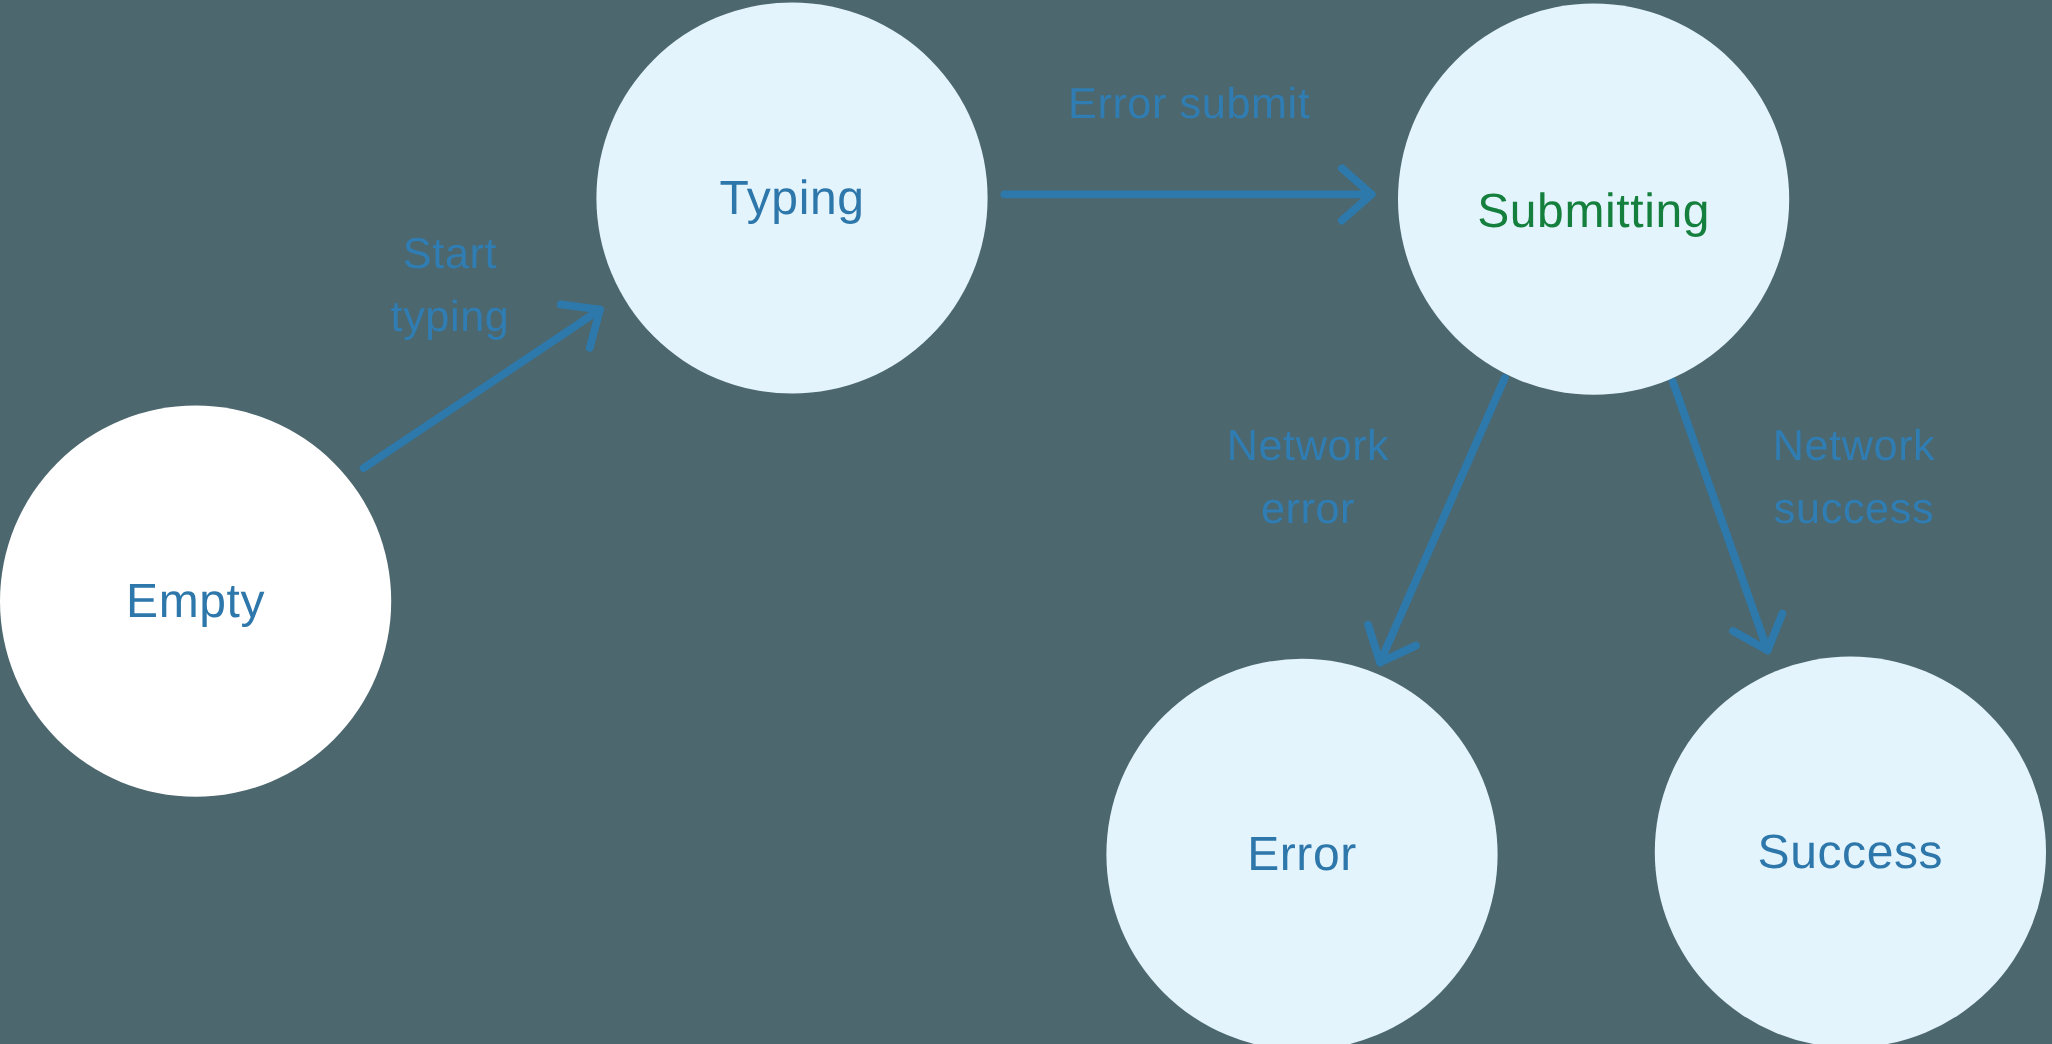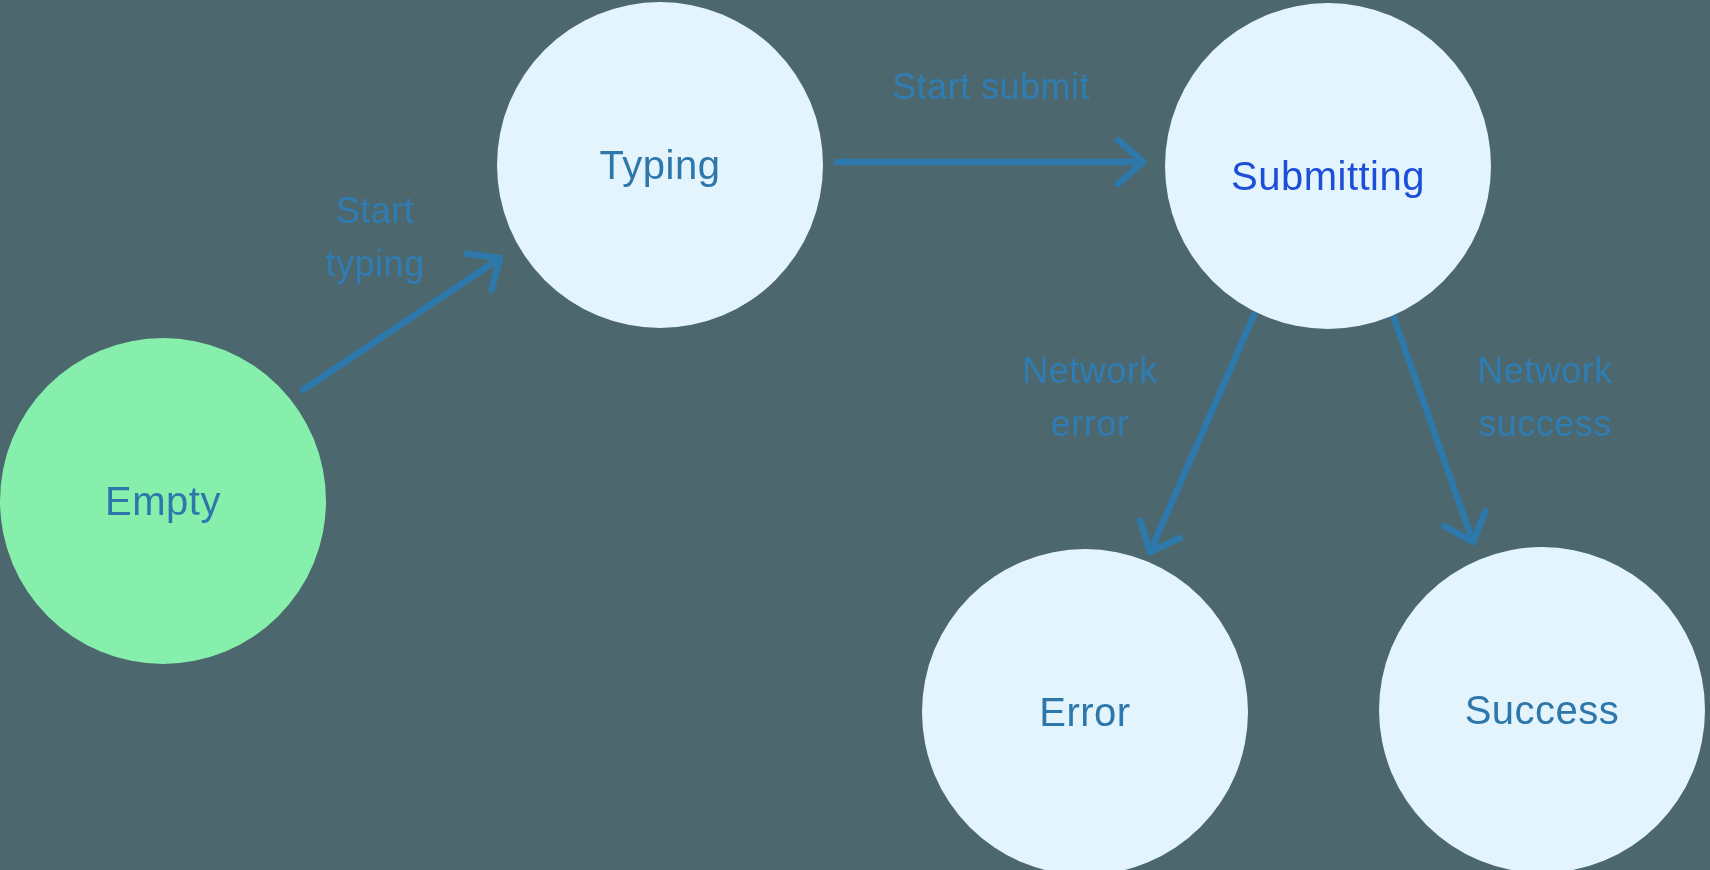--- a/index.html
+++ b/index.html
@@ -51,42 +51,42 @@
       <line x1="1118.1904109383504" y1="183.7596941750586" x2="1143" y2="162" stroke="#2E79AC" stroke-width="6.5" stroke-linecap="round"></line>
       <line x1="1118.1904109383504" y1="140.2403058249414" x2="1143" y2="162" stroke="#2E79AC" stroke-width="6.5" stroke-linecap="round"></line>
       <line x1="1254" y1="315" x2="1151.6073281461795" y2="548.3371464361103" stroke="#2E79AC" stroke-width="6.5" stroke-linecap="round"></line>
       <line x1="1140.0436443589178" y1="520.5377848467675" x2="1150" y2="552" stroke="#2E79AC" stroke-width="6.5" stroke-linecap="round"></line>
       <line x1="1179.8949310380494" y1="538.0252692966817" x2="1150" y2="552" stroke="#2E79AC" stroke-width="6.5" stroke-linecap="round"></line>
       <line x1="1394" y1="318" x2="1471.669600453086" y2="538.2277278669784" stroke="#2E79AC" stroke-width="6.5" stroke-linecap="round"></line>
       <line x1="1444.227461498404" y1="525.840141455626" x2="1473" y2="542" stroke="#2E79AC" stroke-width="6.5" stroke-linecap="round"></line>
       <line x1="1485.2692054782271" y1="511.3655978198849" x2="1473" y2="542" stroke="#2E79AC" stroke-width="6.5" stroke-linecap="round"></line>
     </svg>
 
-  <div class="node" style="left: 0px; top: 338px; height: 326px; width: 326px; background: #86efac;">
+  <div class="node" style="left: 0px; top: 338px; height: 326px; width: 326px; background: #ffffff;">
     <span class="node-label" style="color: rgb(45, 119, 171);">Empty</span>
   </div>
   <div class="node" style="left: 497px; top: 2px; height: 326px; width: 326px; background: rgb(227, 244, 253);">
     <span class="node-label" style="color: rgb(45, 119, 171);">Typing</span>
   </div>
   <div class="node" style="left: 1165px; top: 3px; height: 326px; width: 326px; background: rgb(227, 244, 253);">
-    <span class="node-label" style="color: #1d4ed8; margin-top: 20px;">Submitting</span>
+    <span class="node-label" style="color: #15803d; margin-top: 20px;">Submitting</span>
   </div>
   <div class="node" style="left: 922px; top: 549px; height: 326px; width: 326px; background: rgb(227, 244, 253);">
     <span class="node-label" style="color: rgb(45, 119, 171);">Error</span>
   </div>
   <div class="node" style="left: 1379px; top: 547px; height: 326px; width: 326px; background: rgb(227, 244, 253);">
     <span class="node-label" style="color: rgb(45, 119, 171);">Success</span>
   </div>
 
   <div class="edge-label" style="left: 327px; top: 237px; color: rgb(47, 125, 179); margin-left: 48px;">
     <div>Start</div>
     <div>typing</div>
   </div>
   <div class="edge-label" style="left: 991px; top: 86px; color: rgb(47, 125, 179);">
-    <div>Start submit</div>
+    <div>Error submit</div>
   </div>
   <div class="edge-label" style="left: 1090px; top: 397px; color: rgb(47, 125, 179);">
     <div>Network</div>
     <div>error</div>
   </div>
   <div class="edge-label" style="left: 1545px; top: 397px; color: rgb(47, 125, 179);">
     <div>Network</div>
     <div>success</div>
   </div>
 

